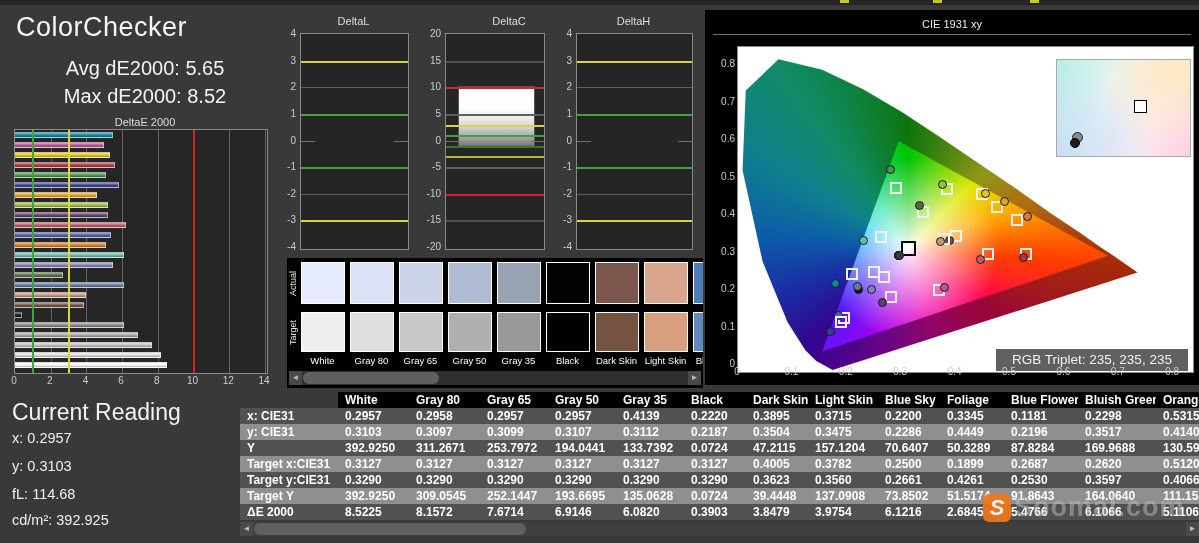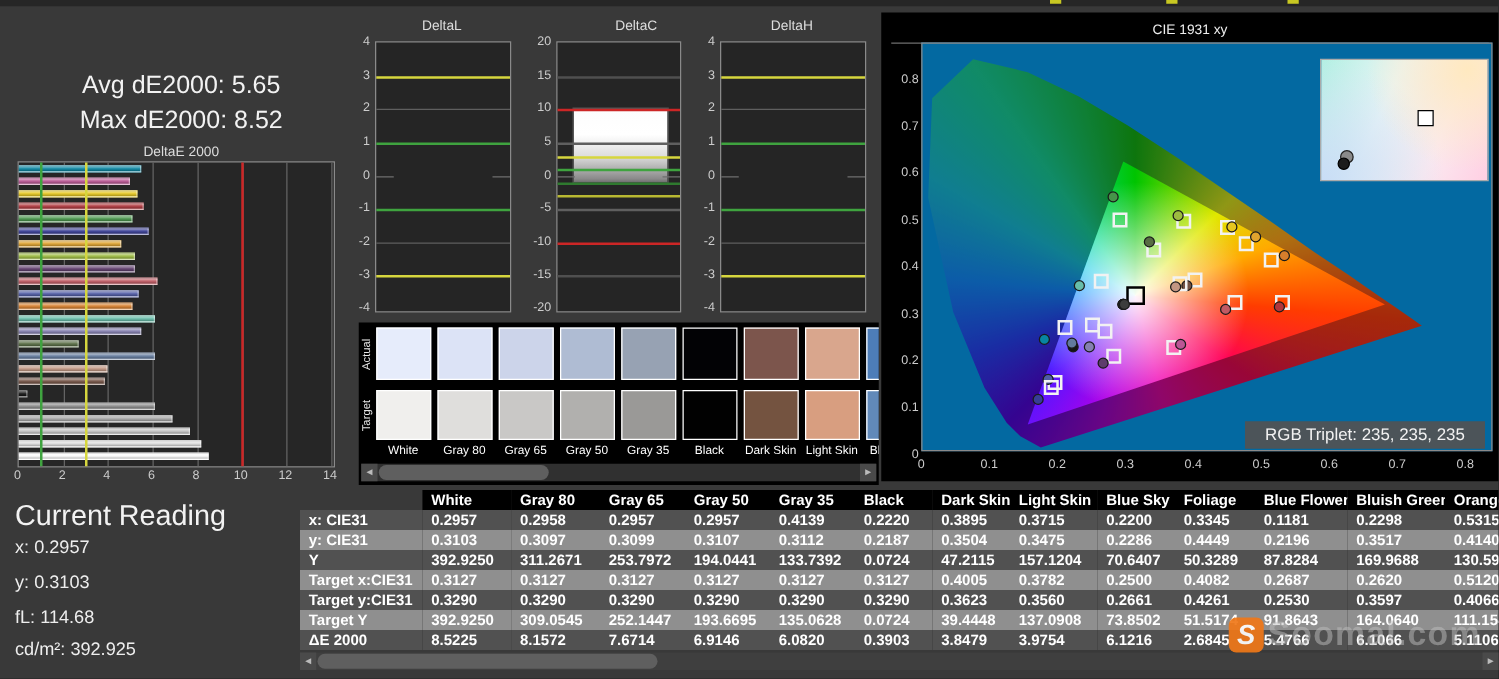--- a/index.html
+++ b/index.html
@@ -37,21 +37,21 @@
   .sw{position:absolute;width:44px;border:1px solid #fff;box-sizing:border-box;height:42px;}
   .sw-name{position:absolute;width:49px;text-align:center;font-size:9.5px;color:#fff;top:97px;}
   .sscroll{position:absolute;left:2px;top:113px;width:412px;height:14px;background:#303030;}
   .arrow{position:absolute;top:0;width:13px;height:14px;background:#4a4a4a;color:#bbb;font-size:8px;
          line-height:14px;text-align:center;}
   .thumb{position:absolute;top:1px;height:12px;background:#5f5f5f;border-radius:6px;}
   
   .cie-panel{left:705px;top:10px;width:494px;height:375px;background:#000;}
   .cie-title{position:absolute;left:8px;right:8px;top:8px;font-size:11px;color:#eee;text-align:center;
              border-bottom:1px solid #6f6f6f;padding-bottom:4px;}
-  .cie-plot{position:absolute;left:32px;top:24px;width:455px;height:325px;border:1px solid #8a8a8a;background:#0369a1;overflow:hidden;}
+  .cie-plot{position:absolute;left:32px;top:36px;width:455px;height:325px;border:1px solid #8a8a8a;background:#ffffff;overflow:hidden;}
   .horseshoe{position:absolute;left:0;top:0;width:100%;height:100%;filter:brightness(.72) saturate(.85);
     background:conic-gradient(from 0deg at 37.4% 62%, #00aa00 0deg,#c8d400 45deg,#ff9600 70deg,#ff3200 95deg,#f00050 125deg,#e000a0 165deg,#a000d0 195deg,#5000e6 225deg,#1e3cff 250deg,#0082ff 275deg,#00b4d2 300deg,#00c88c 325deg,#00aa00 360deg);
     clip-path:polygon(20.8% 99.4%,17.2% 96.6%,14.8% 93.3%,10.9% 84.7%,5.4% 66%,1% 37.9%,1.7% 13.4%,8.9% 3.8%,18.5% 7%,27.5% 13%,36.1% 20.1%,44.6% 27.9%,53.1% 36%,61.3% 43.8%,68.8% 51.2%,75% 57%,79.6% 61.5%,82.7% 64.4%,86% 67.6%,87.8% 69.4%);}
   .gamut{position:absolute;left:0;top:0;width:100%;height:100%;
     background:radial-gradient(circle at 37.4% 62%, rgba(255,255,255,.95) 0%, rgba(255,255,255,0) 26%),
     conic-gradient(from 0deg at 37.4% 62%, #00c400 0deg,#e0e800 45deg,#ffaa00 70deg,#ff3c00 95deg,#ff0055 125deg,#f000b4 165deg,#b400e6 195deg,#5a14ff 225deg,#2846ff 250deg,#0090ff 275deg,#00c8e6 300deg,#00dc96 325deg,#00c400 360deg);
     clip-path:polygon(81.3% 64.2%,35.3% 29%,18.5% 93.7%);}
   .cie-ylab{font-size:10px;color:#ccc;}
   .cie-ylab span{position:absolute;right:0;width:28px;text-align:right;}
   .cie-xlab{font-size:10px;color:#ccc;}
@@ -92,20 +92,21 @@
 <body>
 
 <div class="screen">
 
   <div class="abs top-strip">
     <span class="ytick" style="left:840px"></span>
     <span class="ytick" style="left:933px"></span>
     <span class="ytick" style="left:1030px"></span>
   </div>
 
+  <div class="abs app-title">ColorChecker</div>
   <div class="abs left-head">
     <div>Avg dE2000: 5.65</div>
     <div>Max dE2000: 8.52</div>
   </div>
 
   <div class="abs dechart-title">DeltaE 2000</div>
   <div class="abs dechart">
     <div class="abs" style="left:0;top:0;right:0;bottom:0;">
         <div class="vline" style="left: 35.7143px;"></div>
         <div class="vline" style="left: 71.4286px;"></div>
@@ -415,21 +416,21 @@
         <div class="tc rowB">Target x:CIE31</div>
         <div class="tc rowB">0.3127</div>
         <div class="tc rowB">0.3127</div>
         <div class="tc rowB">0.3127</div>
         <div class="tc rowB">0.3127</div>
         <div class="tc rowB">0.3127</div>
         <div class="tc rowB">0.3127</div>
         <div class="tc rowB">0.4005</div>
         <div class="tc rowB">0.3782</div>
         <div class="tc rowB">0.2500</div>
-        <div class="tc rowB">0.4082</div>
+        <div class="tc rowB">0.1899</div>
         <div class="tc rowB">0.2687</div>
         <div class="tc rowB">0.2620</div>
         <div class="tc rowB">0.5120</div>
         <div class="tc rowA">Target y:CIE31</div>
         <div class="tc rowA">0.3290</div>
         <div class="tc rowA">0.3290</div>
         <div class="tc rowA">0.3290</div>
         <div class="tc rowA">0.3290</div>
         <div class="tc rowA">0.3290</div>
         <div class="tc rowA">0.3290</div>

